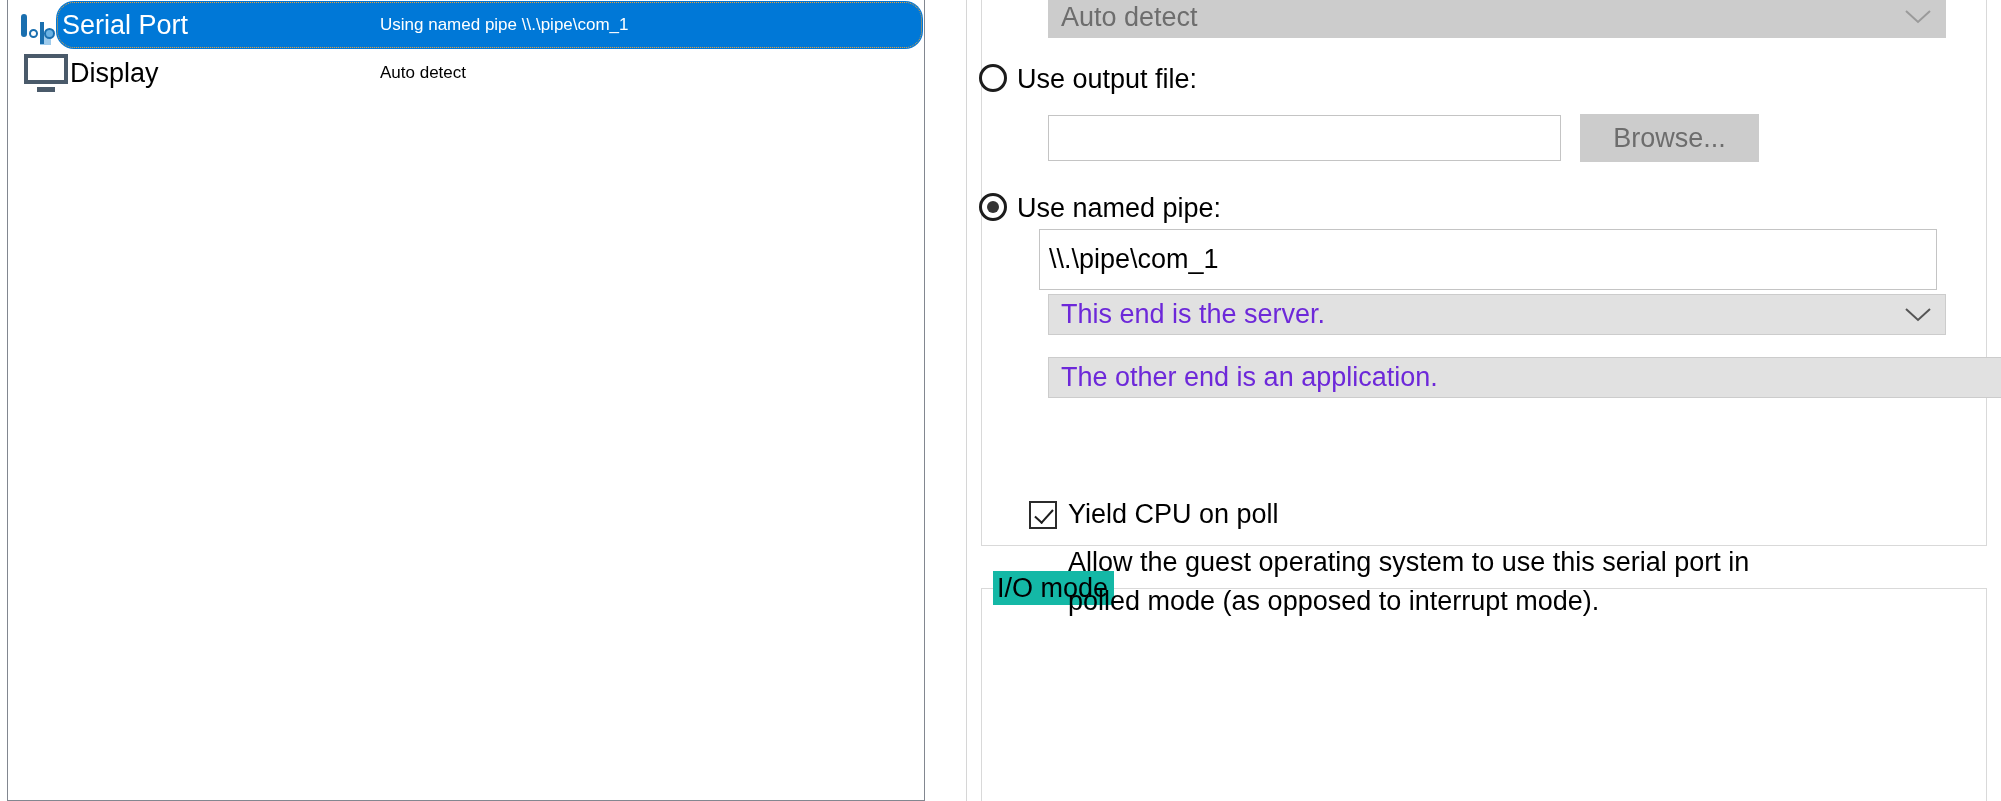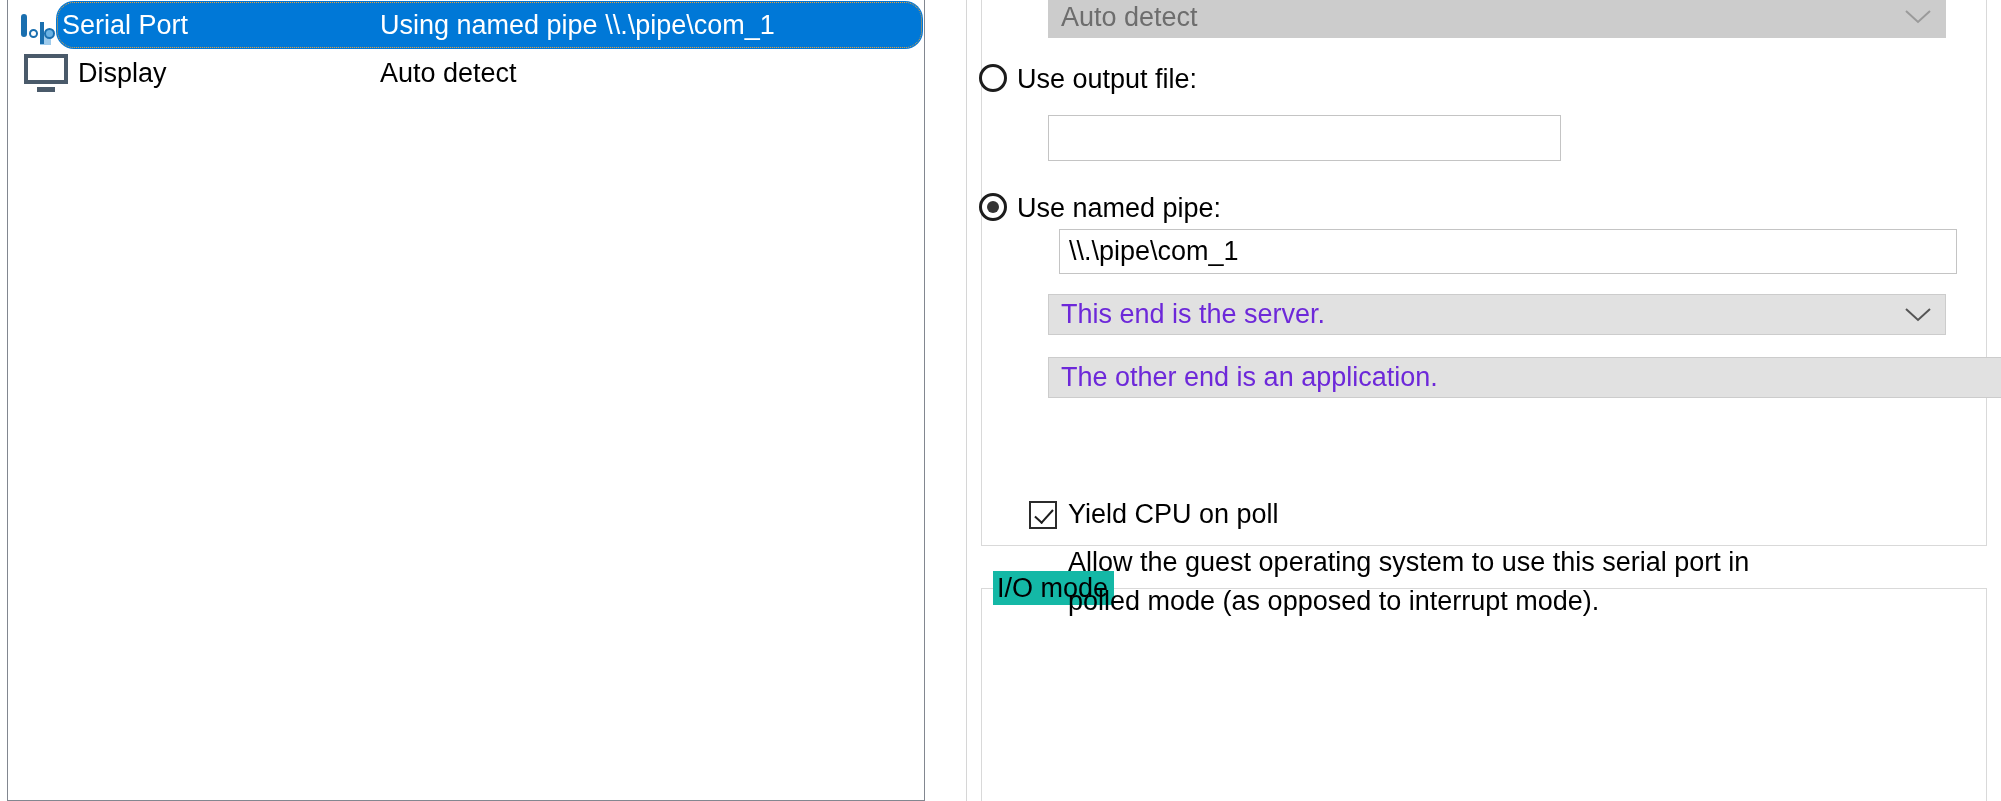--- a/index.html
+++ b/index.html
@@ -43,21 +43,21 @@
     margin-left: 14px;
   }
   .dev-row .dev-name {
     font-size: 27px;
     line-height: 32px;
     white-space: nowrap;
   }
   .dev-row .dev-summary {
     position: absolute;
     left: 372px;
-    font-size: 27px;
+    font-size: 17px;
     line-height: 32px;
     white-space: nowrap;
   }
   .dev-row.selected {
     background: #0078d7;
     color: #ffffff;
     outline: 1px dotted #f0a030;
     outline-offset: -2px;
     left: 48px;
     right: 1px;
@@ -293,21 +293,21 @@
 
 <div id="partial-icon-top"></div>
 
 <div id="device-list">
 
   <div class="dev-row selected" style="top:42px;border-radius:18px;">
     <span class="dev-name">Serial Port</span>
     <span class="dev-summary">Using named pipe \\.\pipe\com_1</span>
   </div>
 
-  <div class="dev-row" style="top:90px;gap:8px;">
+  <div class="dev-row" style="top:90px;">
     <span class="dev-icon-slot">
       <span class="icon-display">
         <span class="mon-body"></span>
         <span class="mon-stand"></span>
       </span>
     </span>
     <span class="dev-name">Display</span>
     <span class="dev-summary">Auto detect</span>
   </div>
 </div>
@@ -338,27 +338,30 @@
 
   <div class="radio-row" style="left:12px; top:64px;">
     <span class="radio-mark"></span>
     <span>Use output file:</span>
   </div>
 
   <div class="textbox" style="left:81px; top:115px; width:513px; height:46px;">
     <span class="tb-text"></span>
   </div>
 
+  <div class="push-button" style="left:613px; top:114px; width:179px; height:48px;">
+    <span>Browse...</span>
+  </div>
 
   <div class="radio-row" style="left:12px; top:183px;margin-top:10px;">
     <span class="radio-mark checked"></span>
     <span>Use named pipe:</span>
   </div>
 
-  <div class="textbox" style="left:92px; top:229px; width:898px; height:45px;">
+  <div class="textbox" style="left:72px; top:229px; width:898px; height:61px;">
     <span class="tb-text">\\.\pipe\com_1</span>
   </div>
 
   <div class="combo enabled" style="left:81px; top:294px; width:898px; height:41px;">
     <span class="combo-text">This end is the server.</span>
     <span class="chev">
       <svg width="28" height="16" viewBox="0 0 28 16" aria-hidden="true">
         <path d="M2 2 L14 13 L26 2" fill="none" stroke="#555555" stroke-width="2"></path>
       </svg>
     </span>

